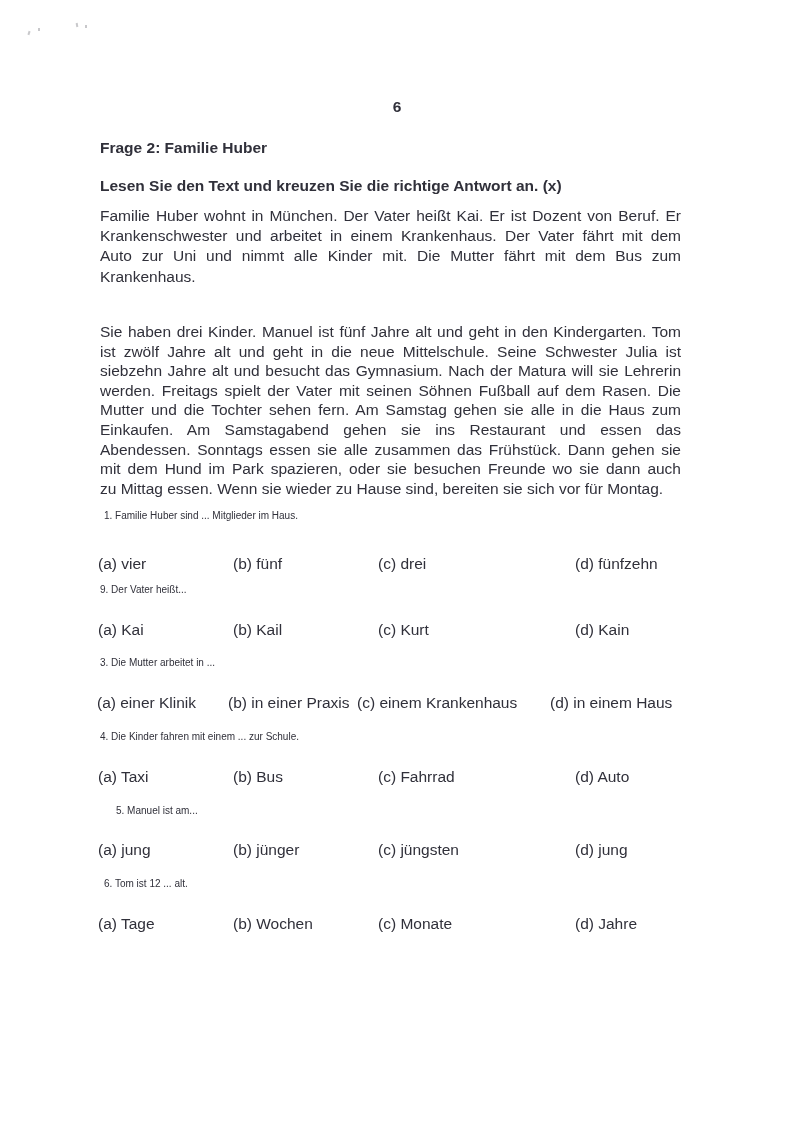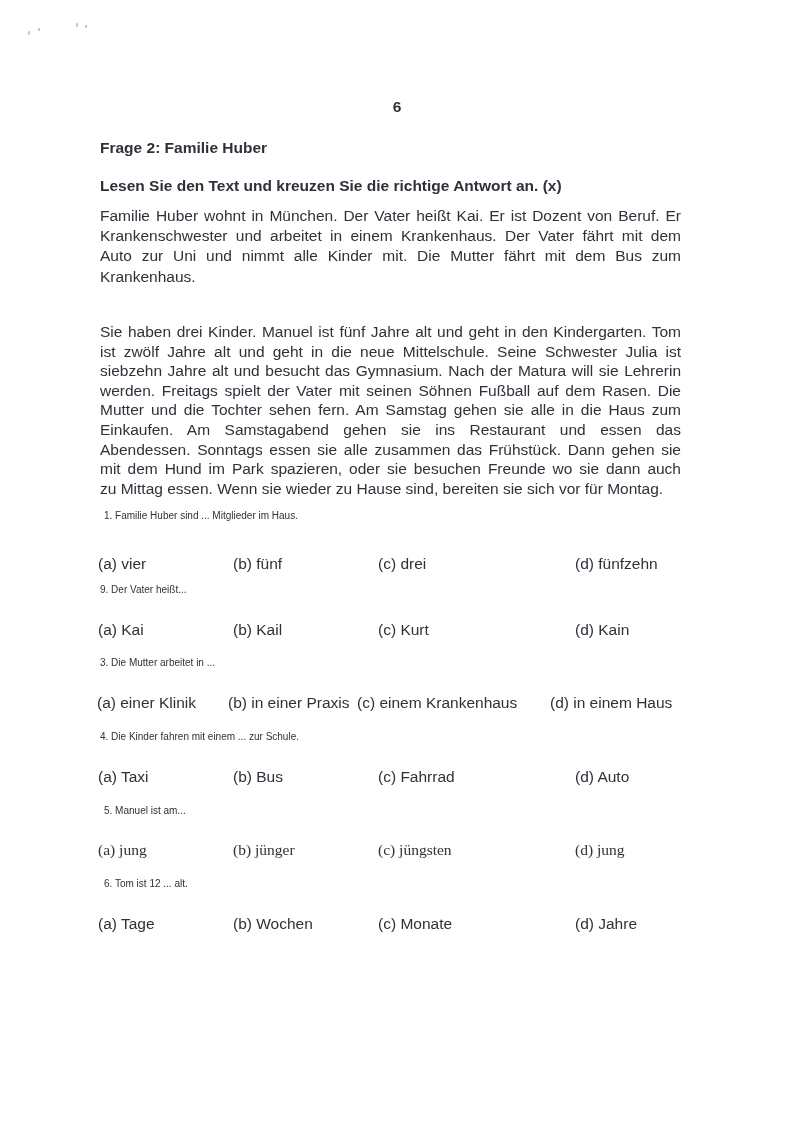--- a/index.html
+++ b/index.html
@@ -46,21 +46,21 @@
     display: grid;
     grid-template-columns: 135px 145px 197px auto;
     font-size: 15.5px; white-space: nowrap;
   }
   .opts.narrow { left: 97px; grid-template-columns: 131px 129px 193px auto; }
 
   .q1t { top: 510px; } .o1 { top: 547px; margin-top: 8px; }
   .q2t { top: 584px; } .o2 { top: 621px; }
   .q3t { top: 657px; } .o3 { top: 694px; }
   .q4t { top: 731px; } .o4 { top: 768px; }
-  .q5t { top: 805px; } .o5 { top: 841px; font-family: Liberation Serif, serif; }
+  .q5t { top: 805px; margin-left: 12px; } .o5 { top: 841px; }
   .q6t { top: 878px; } .o6 { top: 915px; }
 
   
   .speck { position: absolute; background: #9a9aa0; opacity: 0.55; }
   .speck.s1 { left: 28px; top: 31px; width: 2px; height: 4px; transform: rotate(18deg); }
   .speck.s2 { left: 38px; top: 28px; width: 2px; height: 3px; }
   .speck.s3 { left: 76px; top: 23px; width: 2px; height: 4px; transform: rotate(-10deg); }
   .speck.s4 { left: 85px; top: 25px; width: 2px; height: 3px; }
 </style>
 </head>

